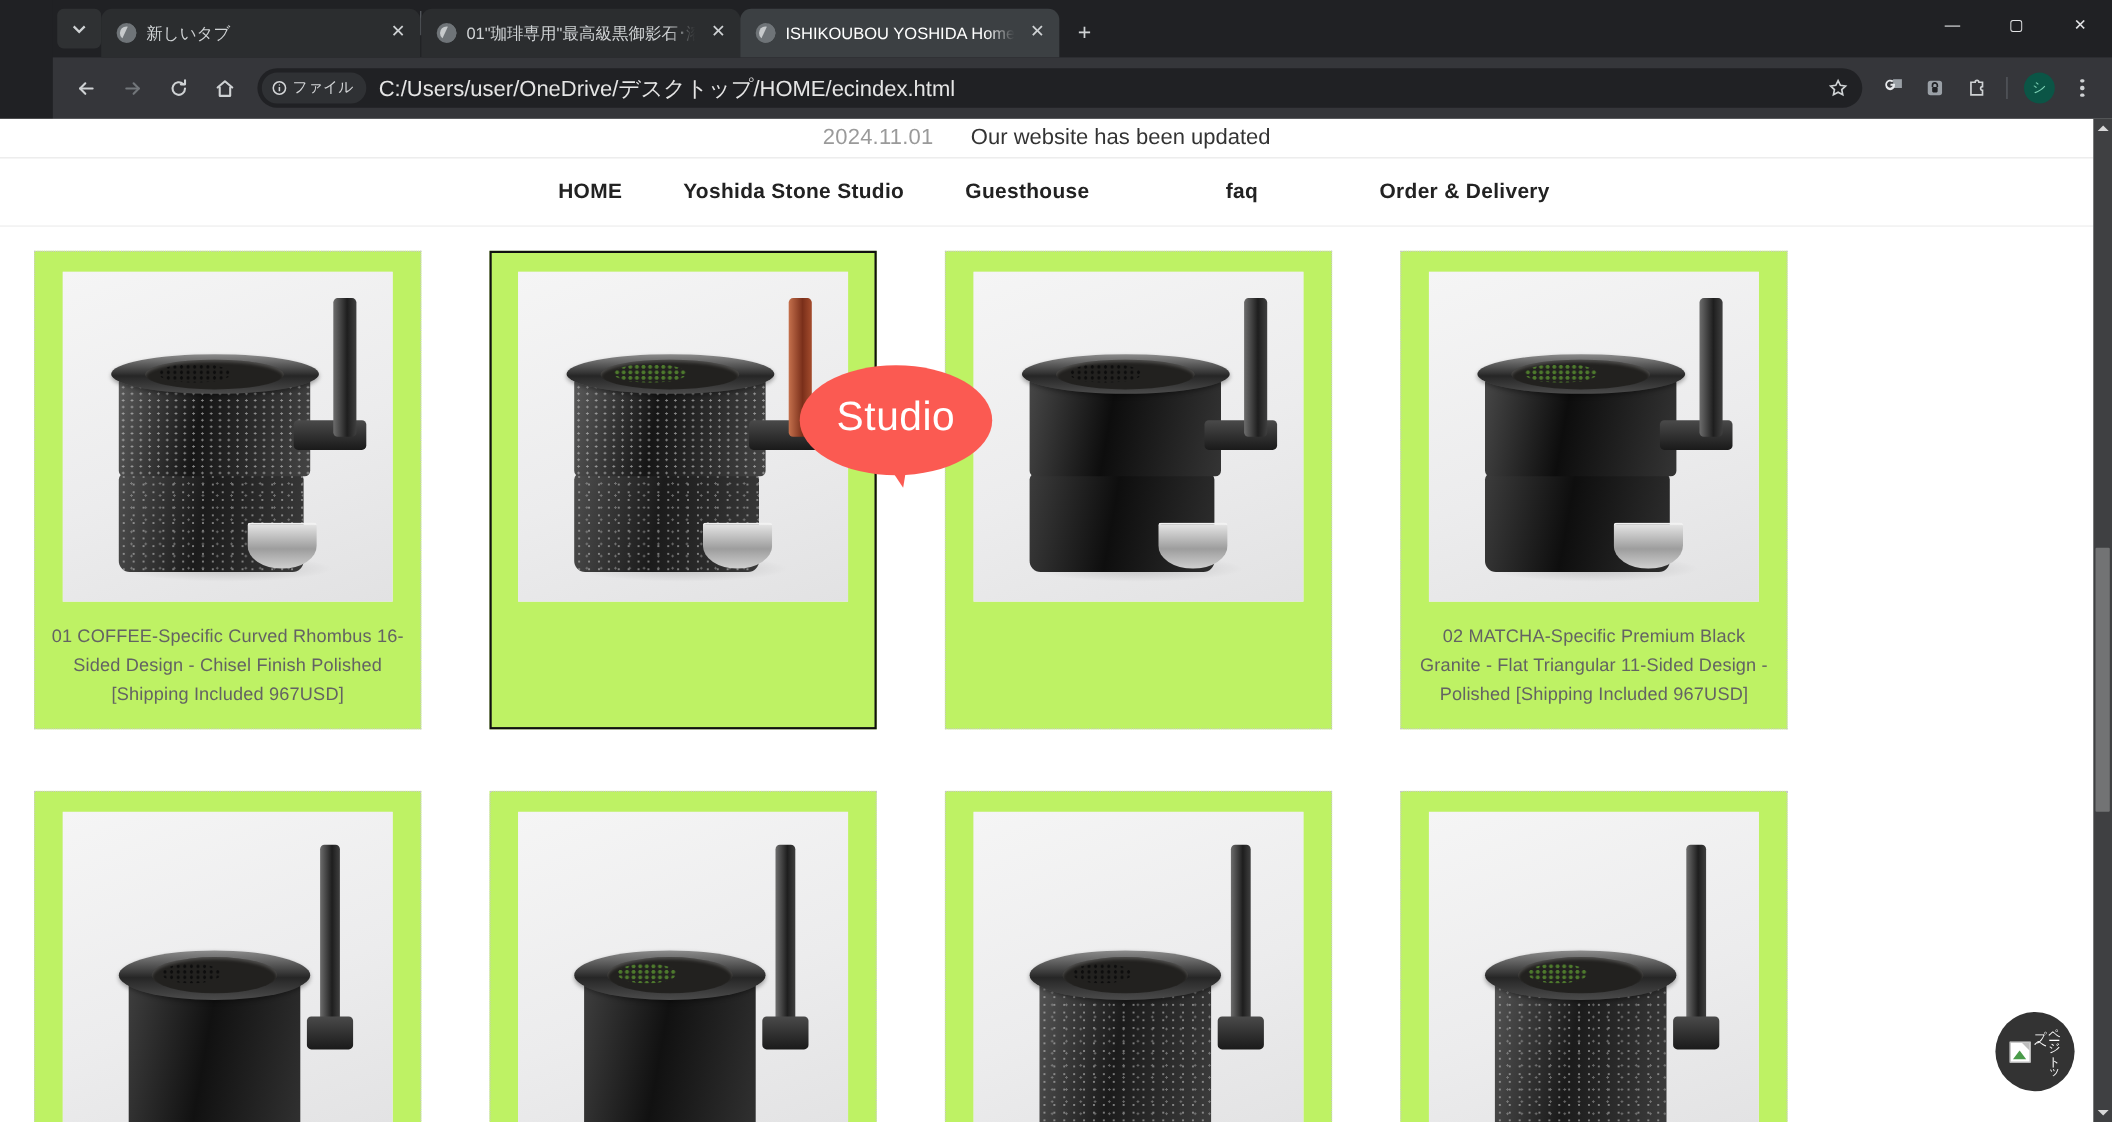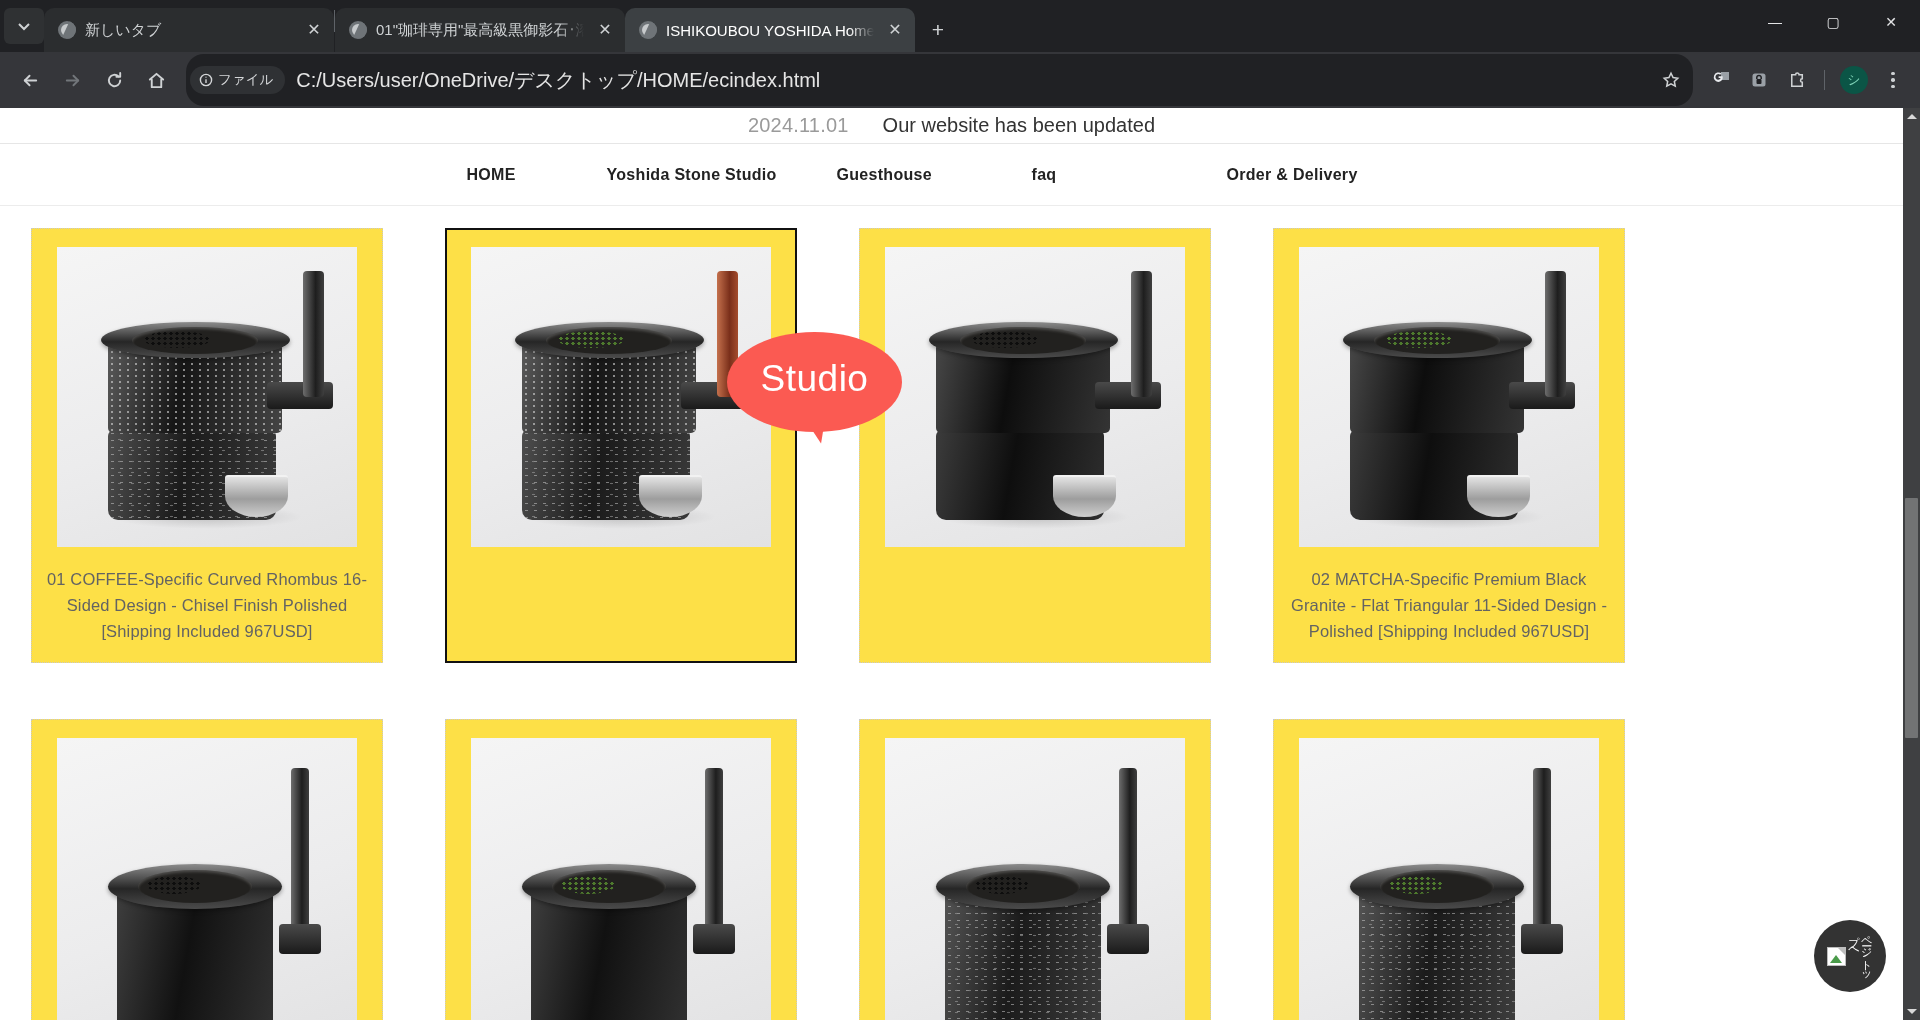--- a/index.html
+++ b/index.html
@@ -4,21 +4,21 @@
 <style>
   * { box-sizing: border-box; margin: 0; padding: 0; }
   html, body {
     width: 1920px; height: 1020px;
     overflow: hidden;
     font-family: "Liberation Sans", sans-serif;
     background: #ffffff;
   }
 
   
-  .browser { width: 1920px; height: 1020px; position: relative; background: #202124; }
+  .browser { width: 1920px; height: 1020px; position: relative; background: #202124; padding-left: 48px; }
 
   .tabstrip {
     height: 52px; background: #202124;
     display: flex; align-items: flex-end; padding-left: 4px; position: relative;
   }
   .tab-list-btn {
     width: 40px; height: 36px; margin-bottom: 8px;
     display: flex; align-items: center; justify-content: center;
     border-radius: 6px; background: #2f3133; cursor: pointer;
   }
@@ -75,21 +75,21 @@
   }
   .tb-icon {
     width: 40px; height: 40px; border-radius: 50%;
     display: flex; align-items: center; justify-content: center;
     cursor: pointer; color: #cfd2d4;
   }
   .tb-icon.disabled { color: #72767a; }
   .tb-icon svg { stroke: currentColor; fill: none; stroke-width: 2; stroke-linecap: round; stroke-linejoin: round; }
 
   .omnibox {
-    flex: 1; height: 52px; margin: 0 8px; border-radius: 18px;
+    flex: 1; height: 36px; margin: 0 8px; border-radius: 18px;
     background: #202124; display: flex; align-items: center;
     padding: 0 6px 0 4px; gap: 0px;
   }
   .omni-chip {
     height: 28px; border-radius: 14px; background: #2f3134;
     display: flex; align-items: center; gap: 5px; padding: 0 12px 0 9px;
     color: #d4d6d8; font-size: 13.5px; cursor: pointer; flex: 0 0 auto;
   }
   .omni-chip svg { stroke: #d4d6d8; fill: none; stroke-width: 1.6; }
   .omni-url { color: #e5e5e5; font-size: 20px; margin-left: 11px; white-space: nowrap; overflow: hidden; }
@@ -147,22 +147,22 @@
     border-top: 9px solid #ffffff;
   }
 
   .mainnav {
     height: 62px; border-bottom: 1px solid #ececec;
     display: flex; align-items: center; justify-content: center;
     position: relative;
   }
   .mainnav .nav-inner { display: flex; align-items: center; }
   .mainnav a {
-    color: #222222; font-size: 16px; font-weight: bold; text-decoration: none;
-    letter-spacing: .3px; display: block; text-align: left;
+    color: #222222; font-size: 19px; font-weight: bold; text-decoration: none;
+    letter-spacing: .3px; display: block; text-align: center;
   }
   .nav-w1 { width: 140px; }
   .nav-w2 { width: 230px; }
   .nav-w3 { width: 195px; }
   .nav-w4 { width: 195px; }
   .nav-w5 { width: 210px; }
 
   
   .click-bubble {
     position: absolute; left: 727px; top: 224px;
@@ -184,21 +184,21 @@
     color: #ffffff; font-size: 37px; letter-spacing: .5px;
   }
 
   
   .grid {
     display: flex; flex-wrap: wrap; gap: 0;
     padding: 22px 0 0 0; justify-content: flex-start;
   }
   .card {
     width: 352px; margin: 0 31px 34px 31px;
-    border: 1px dotted #c9c9c9; background: #fde047;
+    border: 1px dotted #c9c9c9; background: #bef264;
     padding: 18px 14px 18px 14px; cursor: pointer;
     display: flex; flex-direction: column; align-items: center;
   }
   .card.hovered { border: 2px solid #111111; padding: 17px 13px 17px 13px; }
   .card .photo {
     width: 300px; height: 300px; position: relative; overflow: hidden;
     background: #f2f2f2;
   }
   .card .caption {
     margin-top: 19px; font-size: 16.5px; line-height: 1.58;

